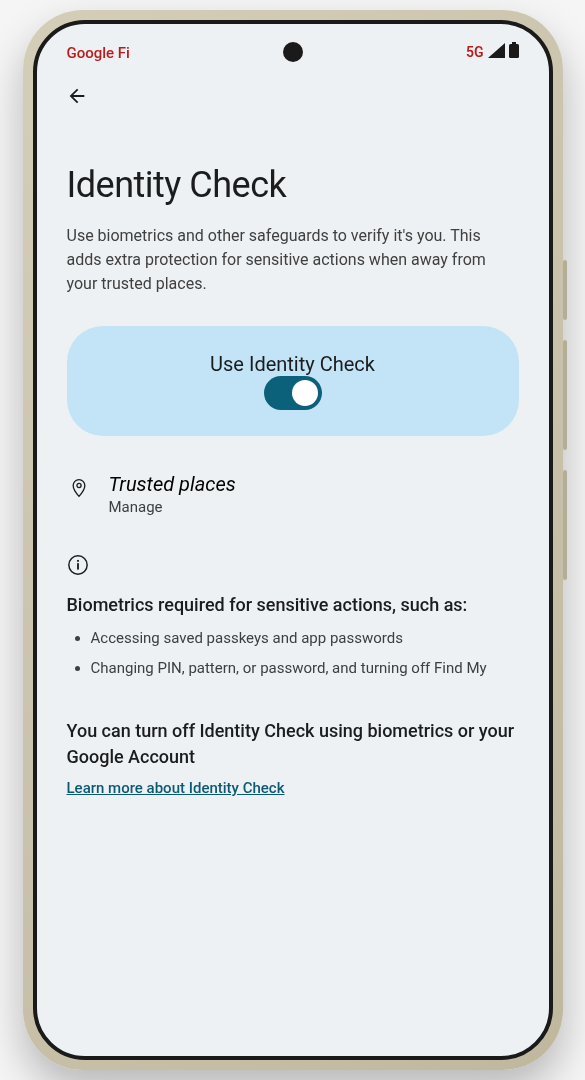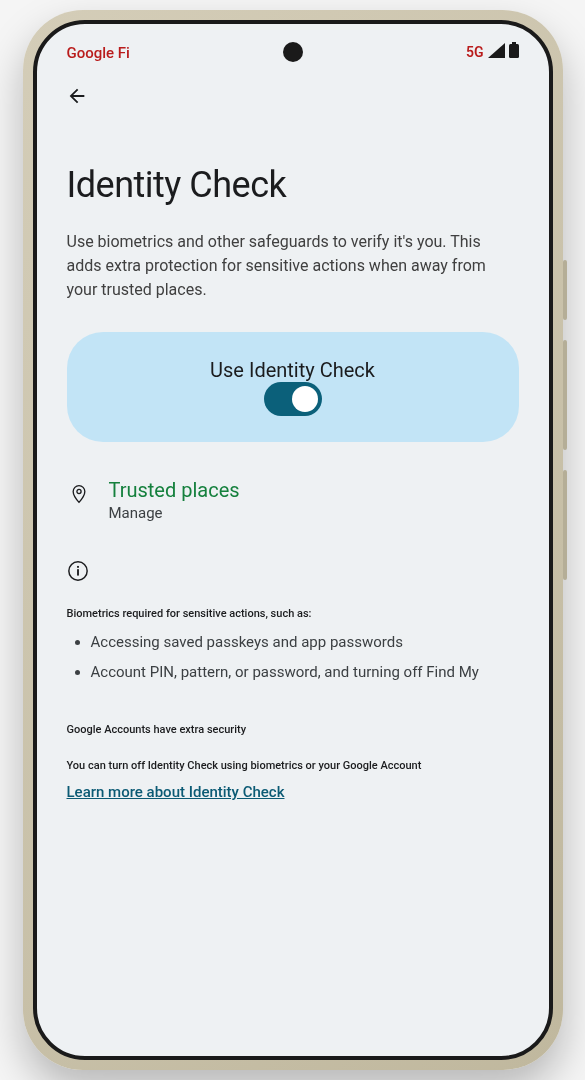--- a/index.html
+++ b/index.html
@@ -41,21 +41,21 @@
       font-size: 15px;
       font-weight: 500;
       color: #b91c1c;
     }
     .status-right { display:flex; align-items:center; gap:4px; }
     .signal-5g { font-size:14px; font-weight:600; }
     .signal-icon, .battery-icon { display:inline-block; }
     .app-bar { padding: 10px 22px; }
     .back-btn { width: 36px; height: 36px; display:flex; align-items:center; justify-content:center; cursor:pointer; }
     .content { padding: 40px 30px 20px; color: #1b1c1e; }
-    .page-title { font-size: 36px; font-weight: 400; letter-spacing: -0.5px; margin-bottom: 24px; }
+    .page-title { font-size: 36px; font-weight: 400; letter-spacing: -0.5px; margin-bottom: 18px; }
     .subtitle { font-size: 16px; line-height: 1.5; color: #404040; margin-bottom: 30px; }
     .toggle-card {
       background: #c2e4f6;
       border-radius: 36px;
       padding: 26px 24px;
       display:flex;
       align-items:center;
       justify-content:space-between;
       margin-bottom: 36px;
       flex-direction: column;
@@ -65,24 +65,24 @@
       width: 58px; height: 34px; background:#0b607a; border-radius: 20px;
       position: relative; cursor:pointer;
     }
     .switch-thumb {
       width: 26px; height: 26px; background:#fff; border-radius:50%;
       position:absolute; top:4px; right:4px;
     }
     .list-row { display:flex; align-items:flex-start; gap:18px; margin-bottom: 38px; }
     .row-icon { width:24px; display:flex; justify-content:center; padding-top:4px; flex-shrink:0; }
     .row-text { flex:1; }
-    .row-title { font-size: 20px; font-weight:400; color:#15803d; margin-bottom:2px; }
+    .row-title { font-size: 20px; font-weight:400; color:#000000; margin-bottom:2px;font-style:italic; }
     .row-sub { font-size: 15px; color:#3c4043; }
     .info-icon-wrap { margin-bottom: 12px; }
-    .section-heading { font-size:11px; font-weight:500; color:#1b1c1e; margin-bottom:8px; line-height:1.45;margin-top:20px; }
+    .section-heading { font-size:18px; font-weight:500; color:#1b1c1e; margin-bottom:8px; line-height:1.45; }
     .bullets { list-style: disc; padding-left: 24px; margin-bottom: 38px; }
     .bullets li { font-size:15px; color:#3c4043; line-height:1.6; margin-bottom:6px; }
     .para { font-size:15px; color:#3c4043; line-height:1.5; margin-bottom:20px; }
     .link { color:#0b5a74; text-decoration: underline; font-size:15px; cursor:pointer; font-weight:500; }
     .side-btn { position:absolute; right:-4px; width:4px; background:#b5ae97; border-radius:2px; }
     .sb1 { top:250px; height:60px; }
     .sb2 { top:330px; height:110px; }
     .sb3 { top:460px; height:110px; }
   </style>
 </head>
@@ -149,23 +149,22 @@
         <svg width="22" height="22" viewBox="0 0 24 24">
             <circle cx="12" cy="12" r="10" fill="none" stroke="#1b1c1e" stroke-width="1.6"></circle>
             <rect x="11" y="10" width="2" height="7" fill="#1b1c1e"></rect>
             <rect x="11" y="6.5" width="2" height="2" fill="#1b1c1e"></rect>
           </svg>
       </div>
 
       <div class="section-heading">Biometrics required for sensitive actions, such as:</div>
       <ul class="bullets">
         <li>Accessing saved passkeys and app passwords</li>
-        <li>Account PIN, pattern, or password, and turning off Find My</li>
+        <li>Changing PIN, pattern, or password, and turning off Find My</li>
       </ul>
 
-      <div class="section-heading">Google Accounts have extra security</div>
 
       <div class="section-heading">You can turn off Identity Check using biometrics or your Google Account</div>
 
       <a class="link">Learn more about Identity Check</a>
     </div>
   </div>
 </div>
 
 </body></html>

